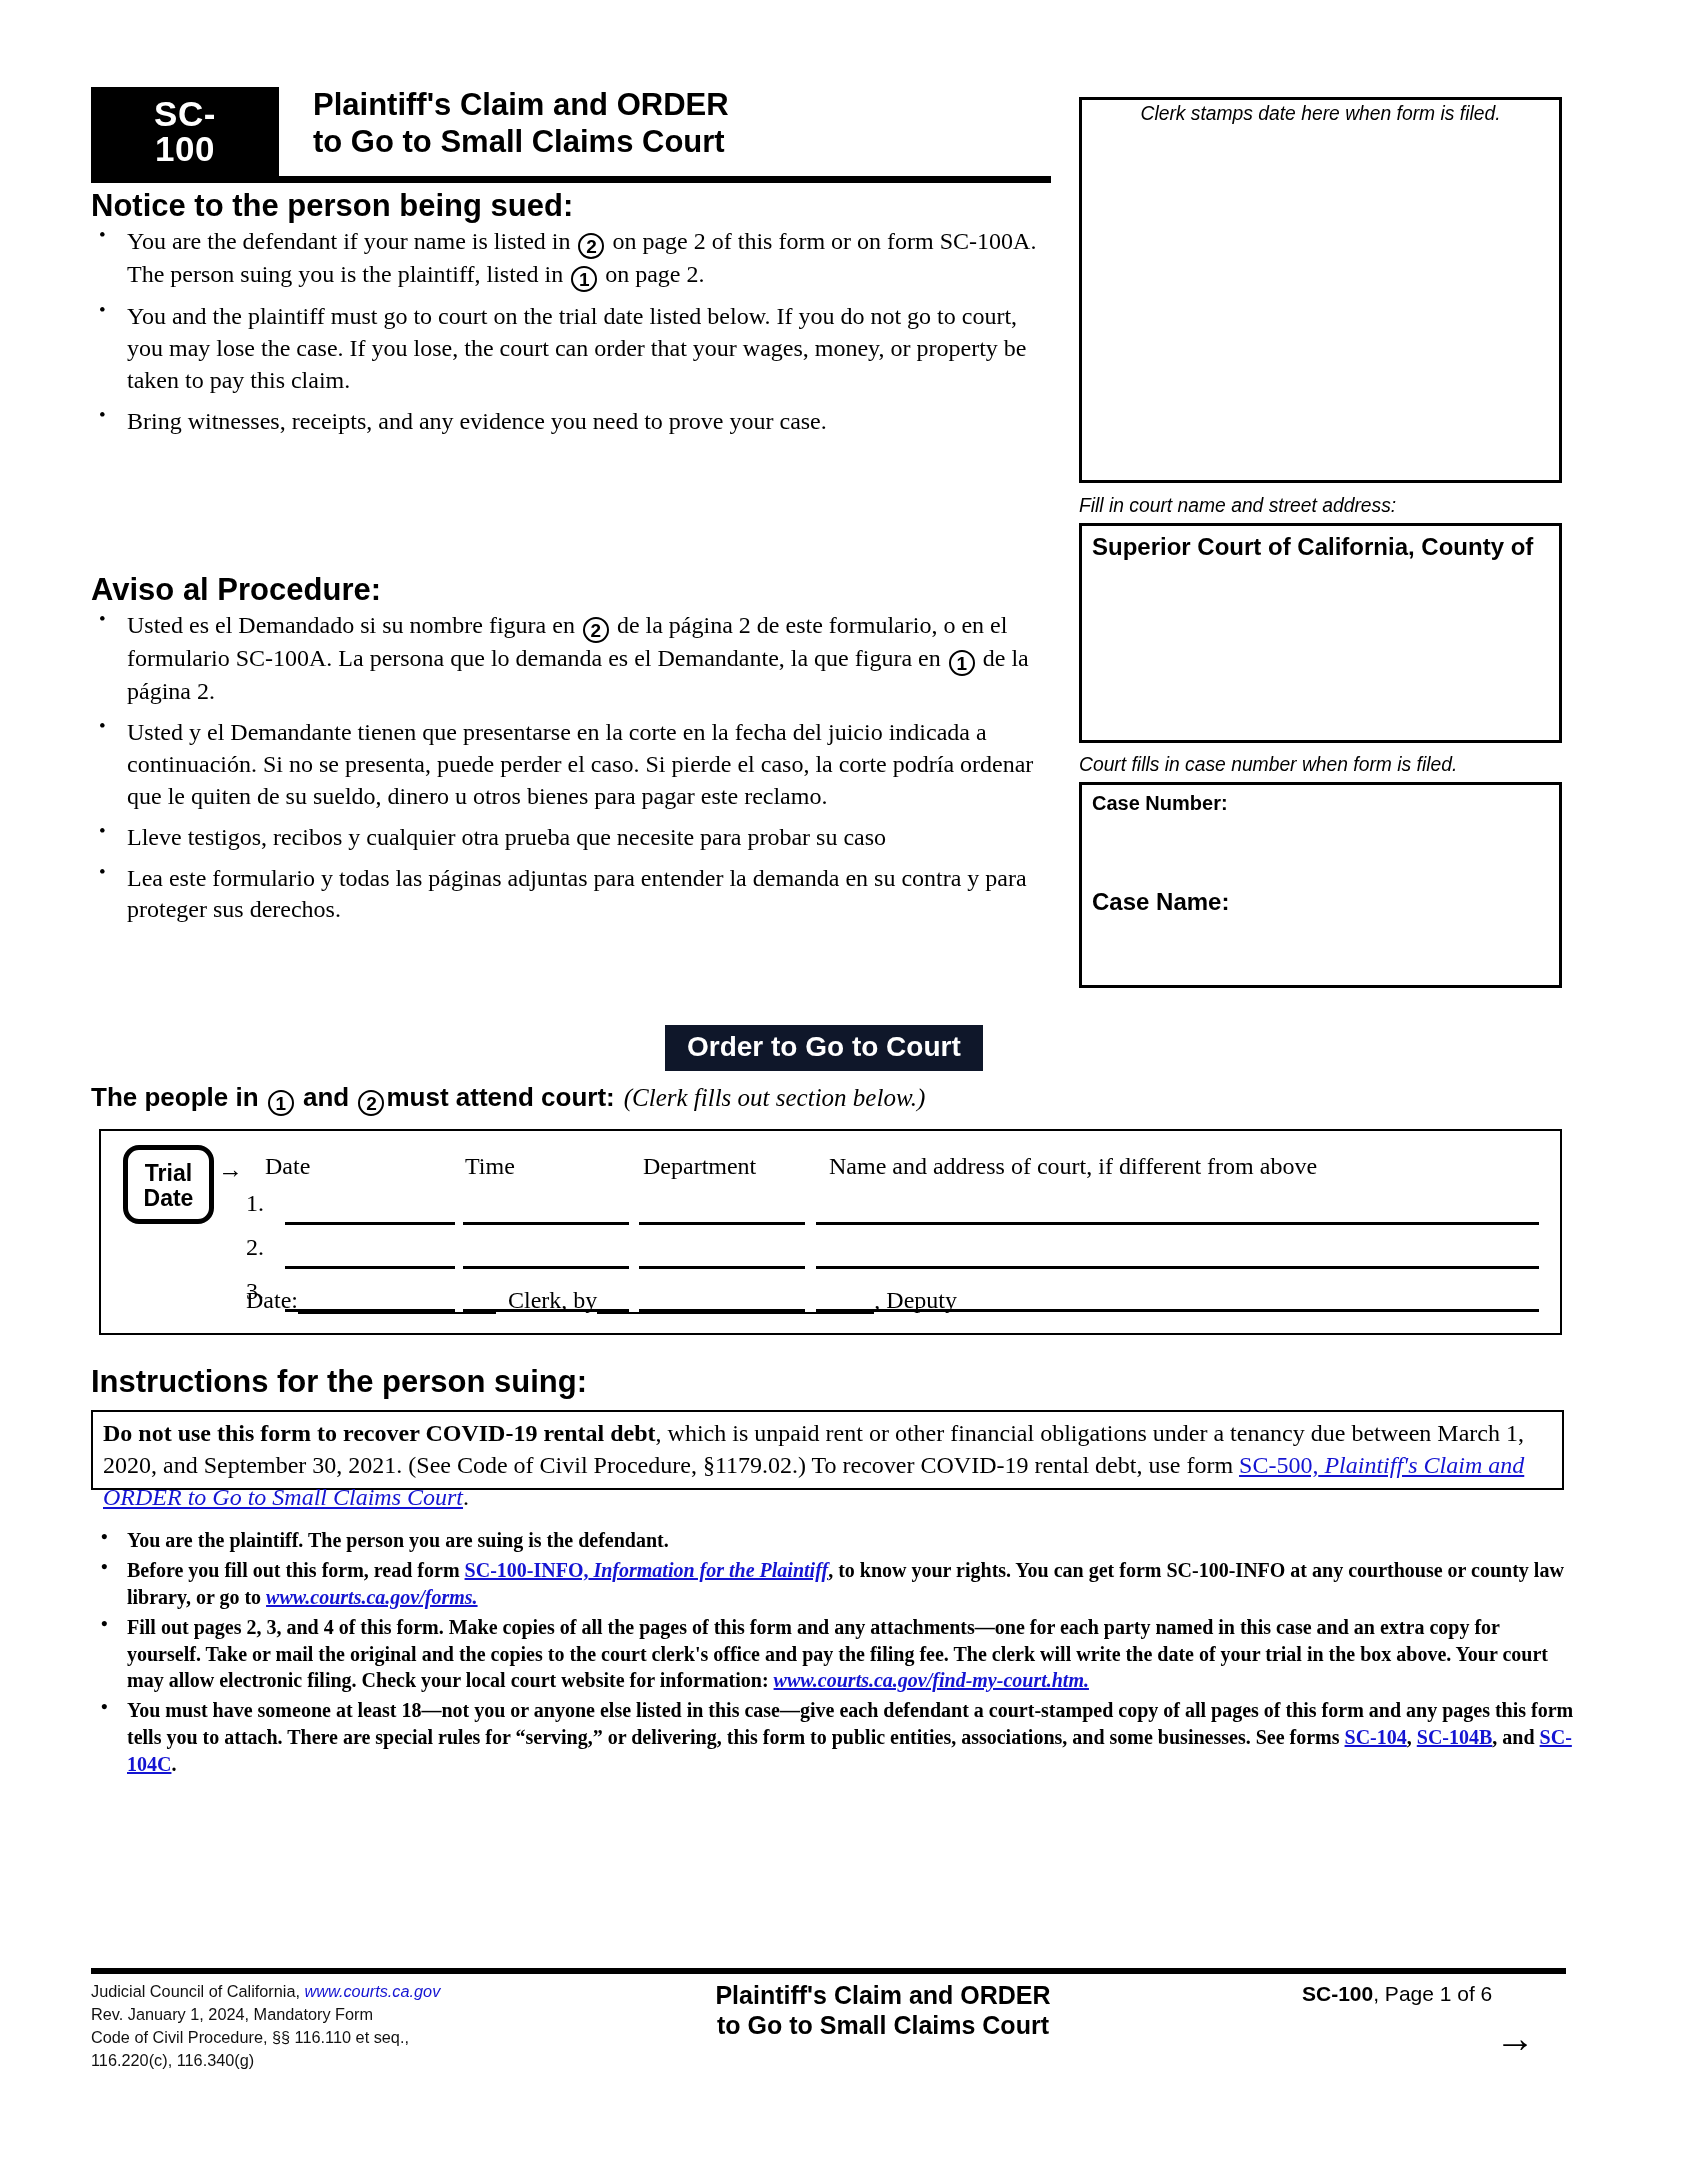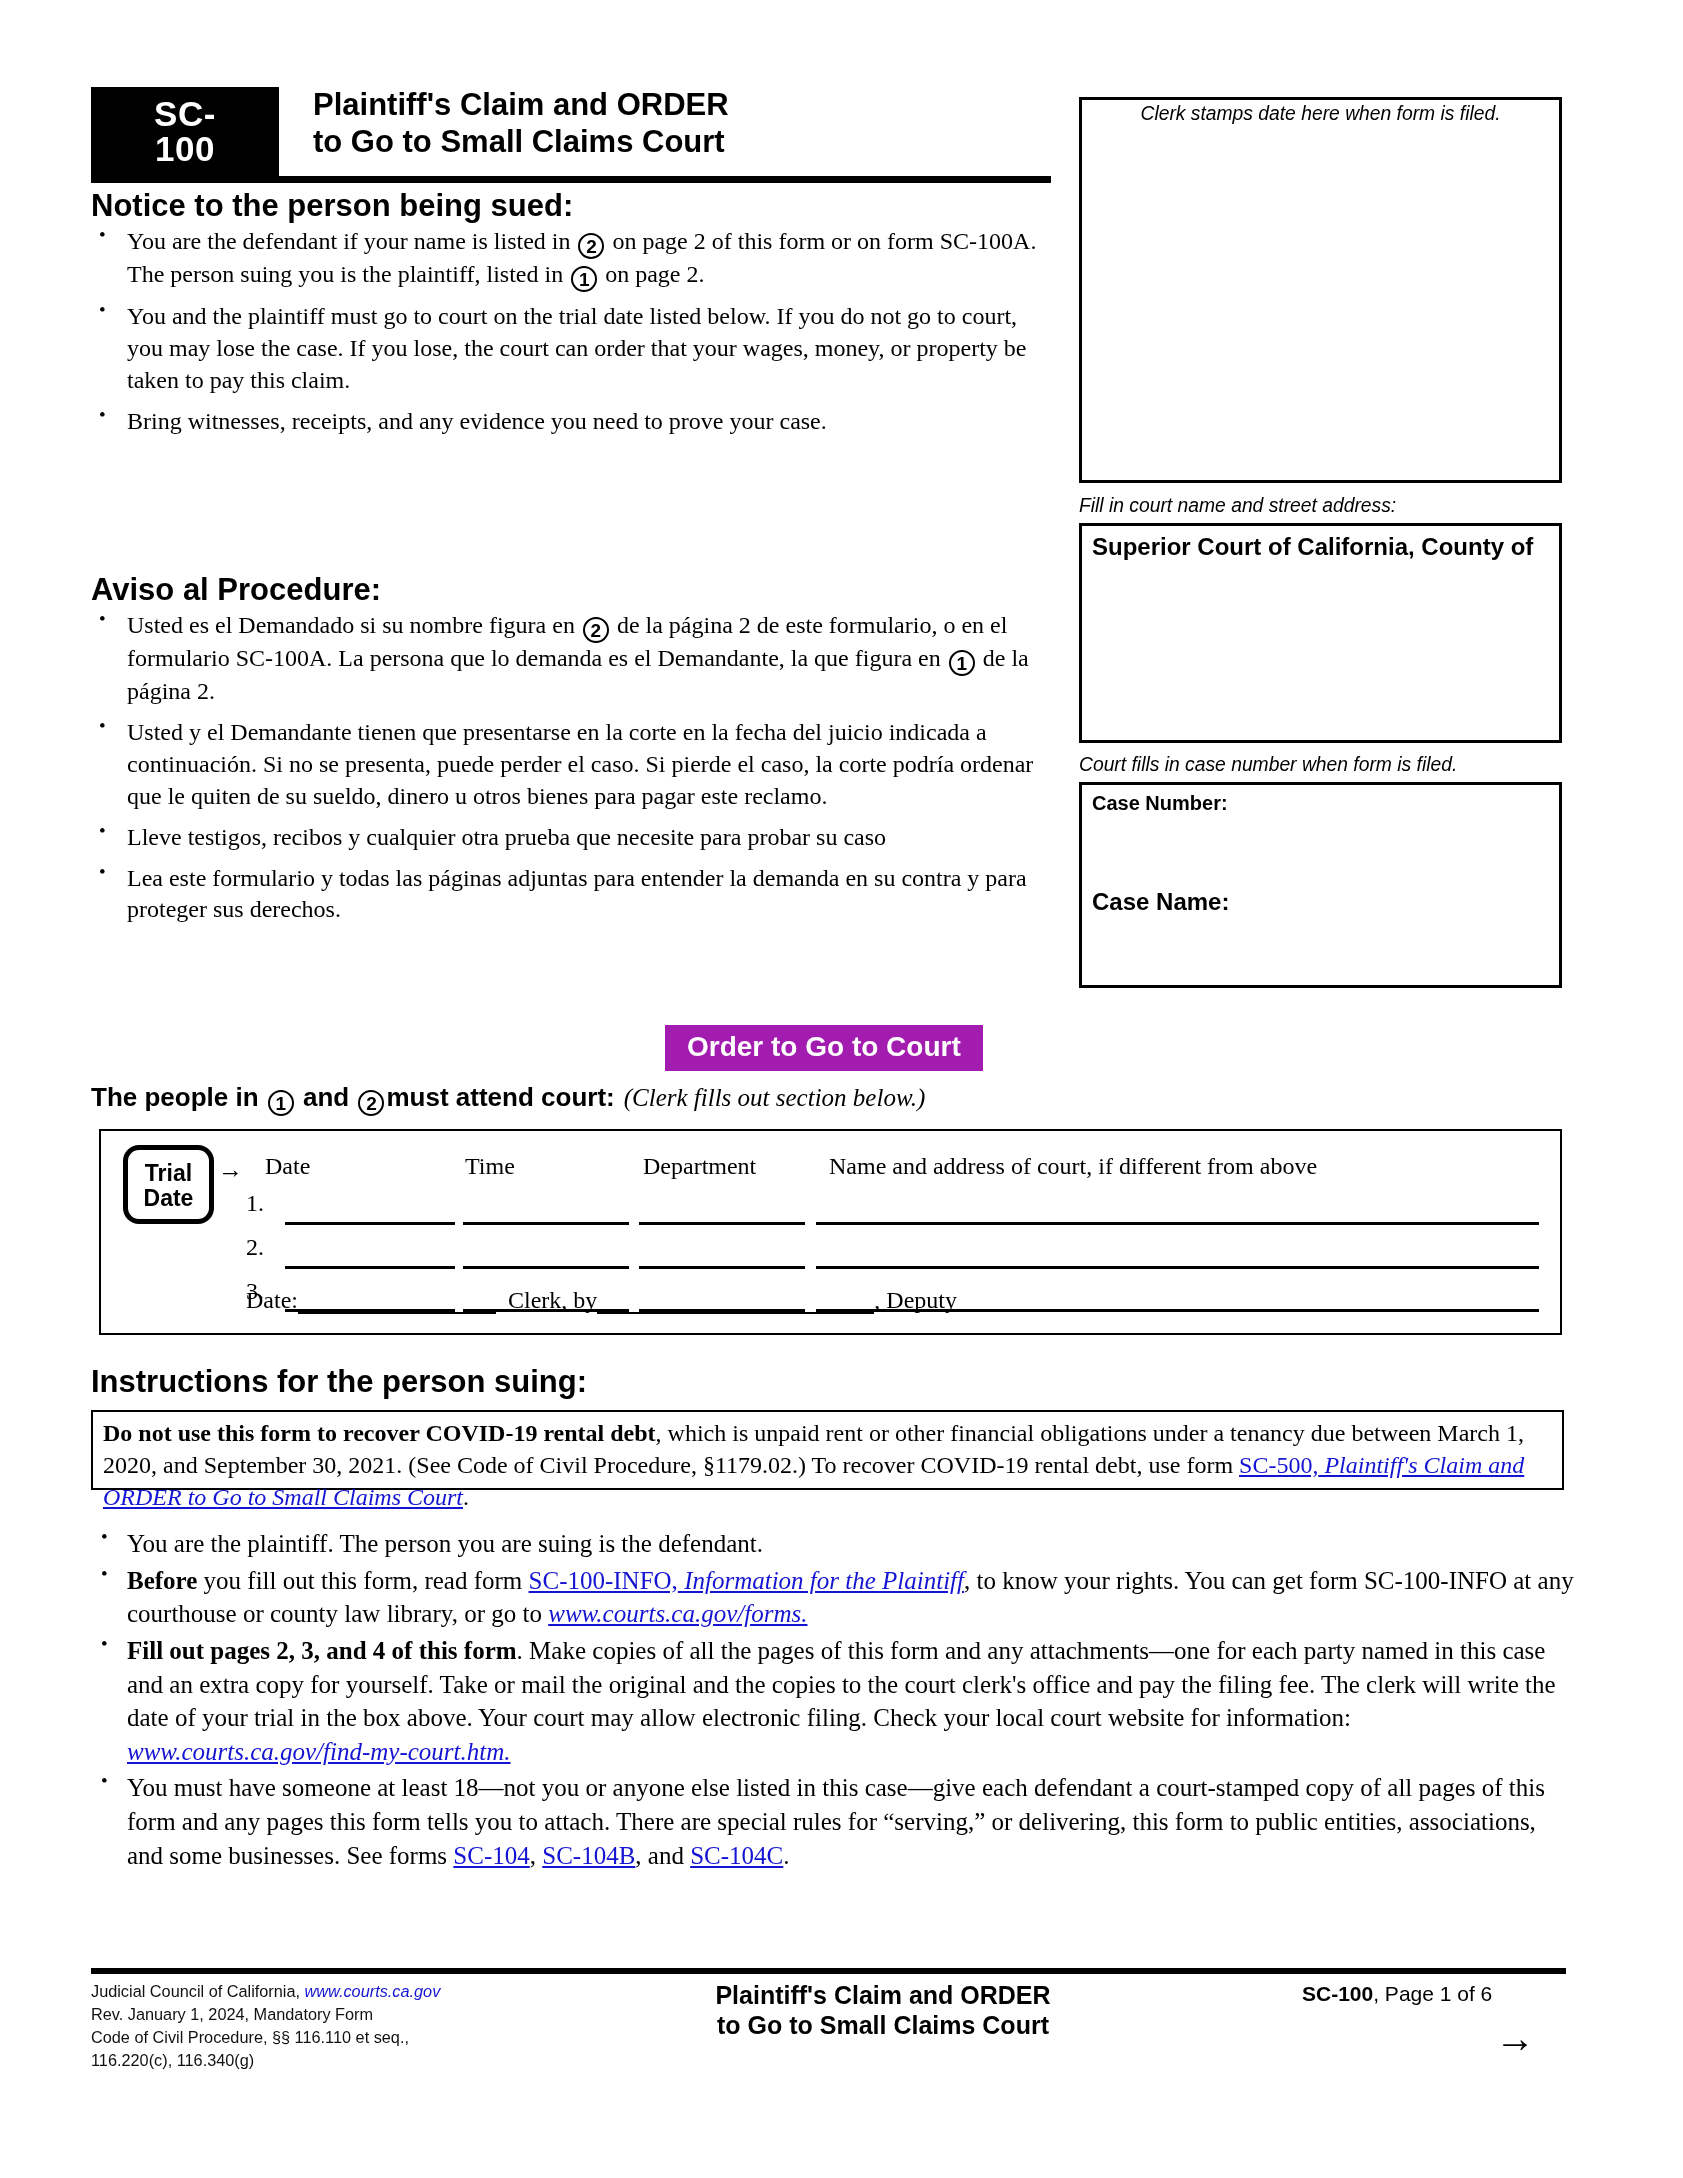--- a/index.html
+++ b/index.html
@@ -174,21 +174,21 @@
     left: 1092px; top: 888px;
     font-family: "Liberation Sans", sans-serif;
     font-weight: bold;
     font-size: 24px;
   }
 
   
   #order-banner {
     position: absolute;
     left: 665px; top: 1025px;
-    background: #a21caf;
+    background: #0f172a;
     color: #fff;
     font-family: "Liberation Sans", sans-serif;
     font-weight: bold;
     font-size: 28px;
     padding: 8px 22px 10px 22px;
     line-height: 1;
   }
   #attend-line {
     position: absolute;
     left: 91px; top: 1082px;
@@ -283,24 +283,25 @@
   }
   #instr-list {
     position: absolute;
     left: 91px; top: 1527px;
     width: 1485px;
   }
   #instr-list > li {
     position: relative;
     padding-left: 36px;
     font-family: "Liberation Serif", serif;
-    font-size: 25px;
+    font-size: 20px;
     line-height: 1.345;
     margin-bottom: 3px;
     list-style: none;
+    font-weight: bold;
   }
   #instr-list > li::before {
     content: "\2022";
     position: absolute;
     left: 10px; top: -3px;
     font-size: 19px;
   }
   #instr-list { padding: 0; margin: 0; }
   a.formlink {
     color: #1414d2;

